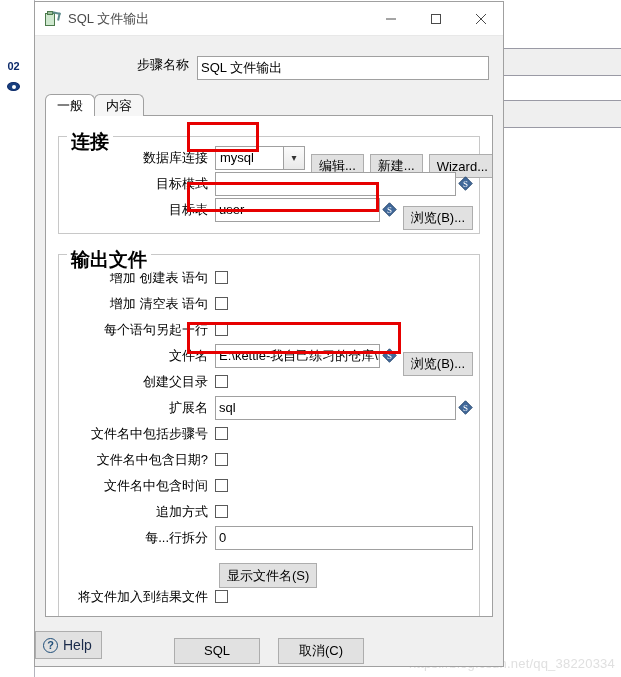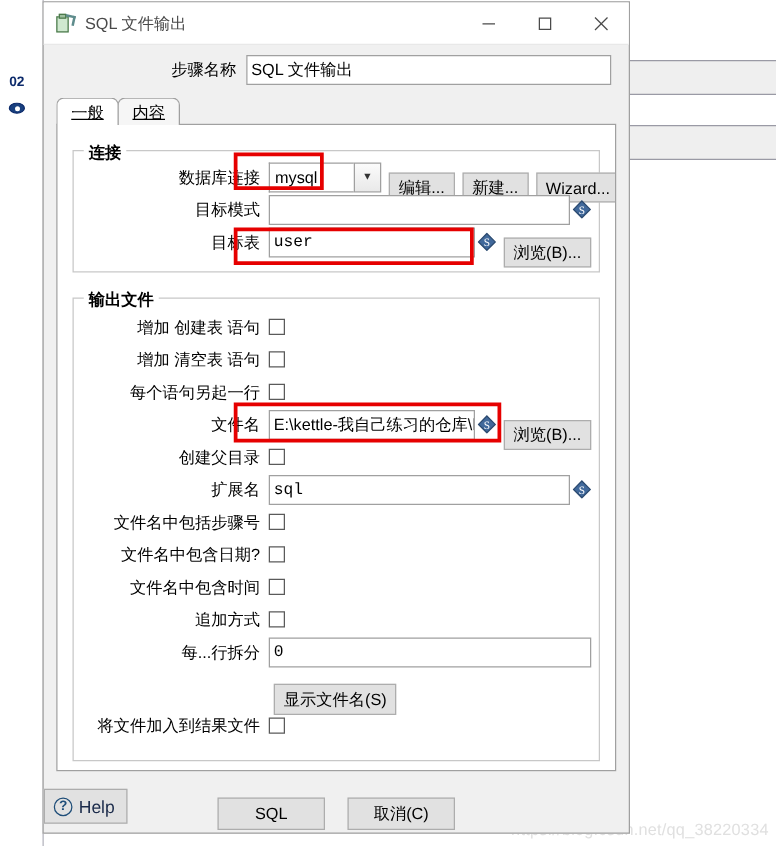--- a/index.html
+++ b/index.html
@@ -134,24 +134,24 @@
     display:flex; align-items:center; justify-content:center;
     color:#4a4a4a;
   }
   .win-btn svg { display:block; }
 
   
   .steprow {
     flex: 0 0 auto;
     height: 32px;
     display: flex;
-    align-items: center;
+    align-items: flex-start;
     padding: 0 14px 0 0;
     box-sizing: border-box;
-    margin-top: 4px;
+    margin-top: 20px;
   }
   .steprow .lbl {
     width: 162px;
     text-align: right;
     padding-right: 8px;
     font-size: 13px;
     box-sizing: border-box;
     white-space: nowrap;
   }
   .txtfield {
@@ -185,21 +185,20 @@
     font-size: 13px;
     display: flex;
     align-items: center;
     box-sizing: border-box;
     border: 1px solid #a0a0a0;
     border-bottom: none;
     border-radius: 6px 6px 0 0;
     background: #f6f6f6;
     margin-right: -1px;
     color: #000;
-    text-decoration: underline;
   }
   .tab.active {
     background: #ffffff;
     position: relative;
     z-index: 3;
   }
   .tabpanel {
     flex: 1 1 auto;
     margin: 0 10px 0 10px;
     border: 1px solid #a0a0a0;
@@ -217,21 +216,21 @@
     margin: 8px 4px 0 4px;
     padding: 10px 6px 10px 6px;
     position: relative;
     box-sizing: border-box;
   }
   .group > .glabel {
     position: absolute;
     top: -8px; left: 8px;
     background: #ffffff;
     padding: 0 4px;
-    font-size: 13px;
+    font-size: 19px;
     font-weight: bold;
     color: #000;
   }
 
   .row {
     display: flex;
     align-items: center;
     height: 25px;
     margin-bottom: 1px;
   }
@@ -296,21 +295,21 @@
   .varico svg { display:block; }
 
   .chk {
     width: 13px; height: 13px;
     border: 1px solid #5a5a5a;
     background: #ffffff;
     box-sizing: border-box;
     flex: 0 0 auto;
   }
 
-  .grow { flex: 1 1 auto; min-width: 0; font-family: Liberation Mono, monospace; }
+  .grow { flex: 1 1 auto; min-width: 0; }
 
   
   .hl {
     position: absolute;
     border: 3px solid #e60000;
     box-sizing: border-box;
     pointer-events: none;
     z-index: 20;
   }
 

